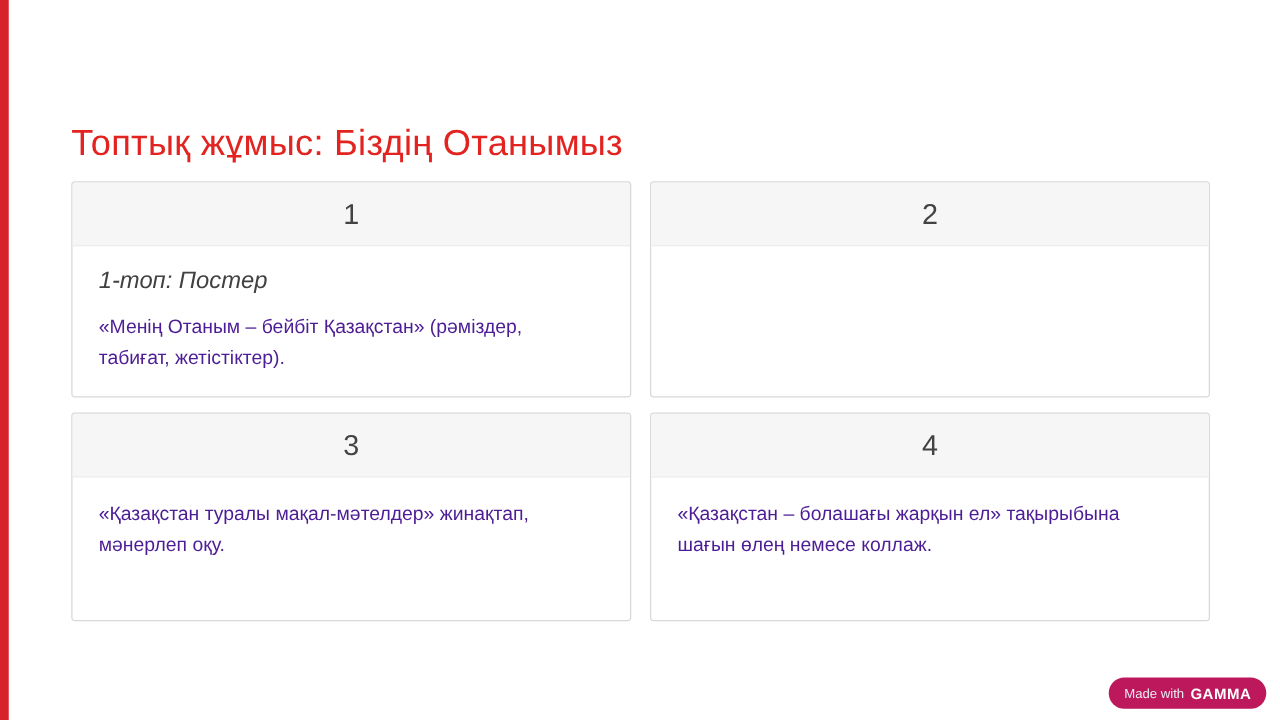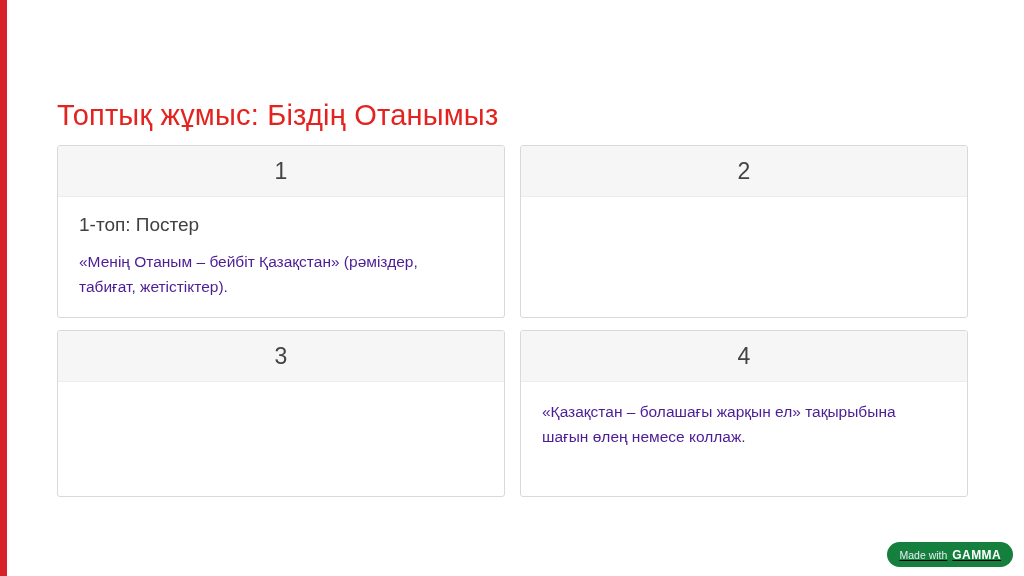--- a/index.html
+++ b/index.html
@@ -57,40 +57,40 @@
     color: #434244;
   }
   .card-body {
     padding: 17px 21px 0 21px;
   }
   .card-heading {
     font-size: 19px;
     color: #414042;
     margin: 0 0 13px 0;
     font-weight: 400;
+    font-style: italic;
   }
   .card-description {
     font-size: 15.5px;
     color: #4c1d95;
     line-height: 1.62;
     max-width: 378px;
     margin: 0;
   }
   .gamma-badge {
     position: absolute;
     right: 11px; bottom: 9px;
     height: 25px;
-    background: #15803d;
+    background: #be185d;
     border-radius: 13px;
     display: flex;
     align-items: center;
     padding: 0 12px;
     gap: 5px;
     cursor: pointer;
-    text-decoration: underline;
   }
   .gamma-badge .prefix {
     font-size: 10.5px;
     color: #e8ebf2;
   }
   .gamma-badge .brand {
     font-size: 12px;
     font-weight: 800;
     letter-spacing: 0.4px;
     color: #ffffff;
@@ -120,20 +120,21 @@
     <div class="card-header">
       <span class="card-number">2</span>
     </div>
   </div>
 
   <div class="card">
     <div class="card-header">
       <span class="card-number">3</span>
     </div>
     <div class="card-body">
+      <p class="card-description">«Қазақстан туралы мақал-мәтелдер» жинақтап, мәнерлеп оқу.</p>
     </div>
   </div>
 
   <div class="card">
     <div class="card-header">
       <span class="card-number">4</span>
     </div>
     <div class="card-body">
       <p class="card-description">«Қазақстан – болашағы жарқын ел» тақырыбына шағын өлең немесе коллаж.</p>
     </div>

